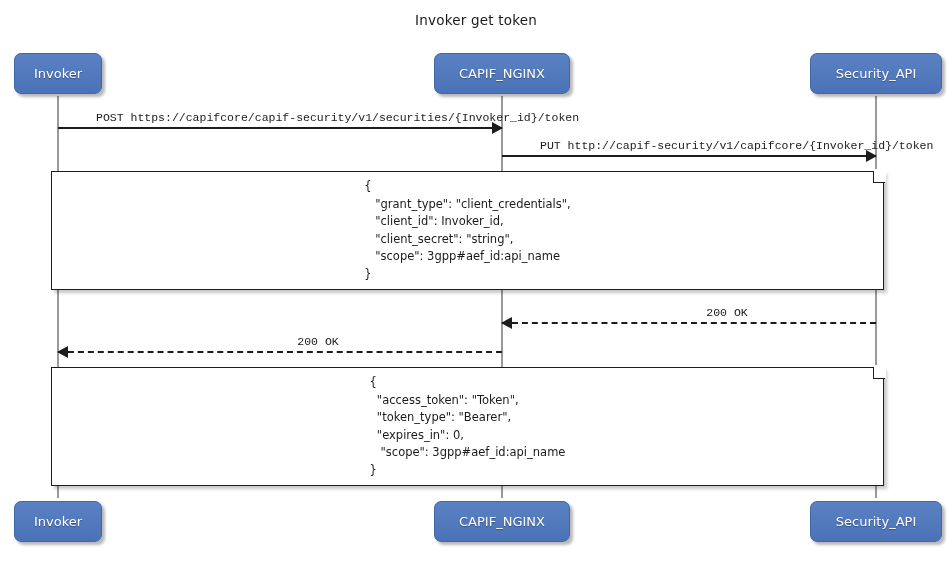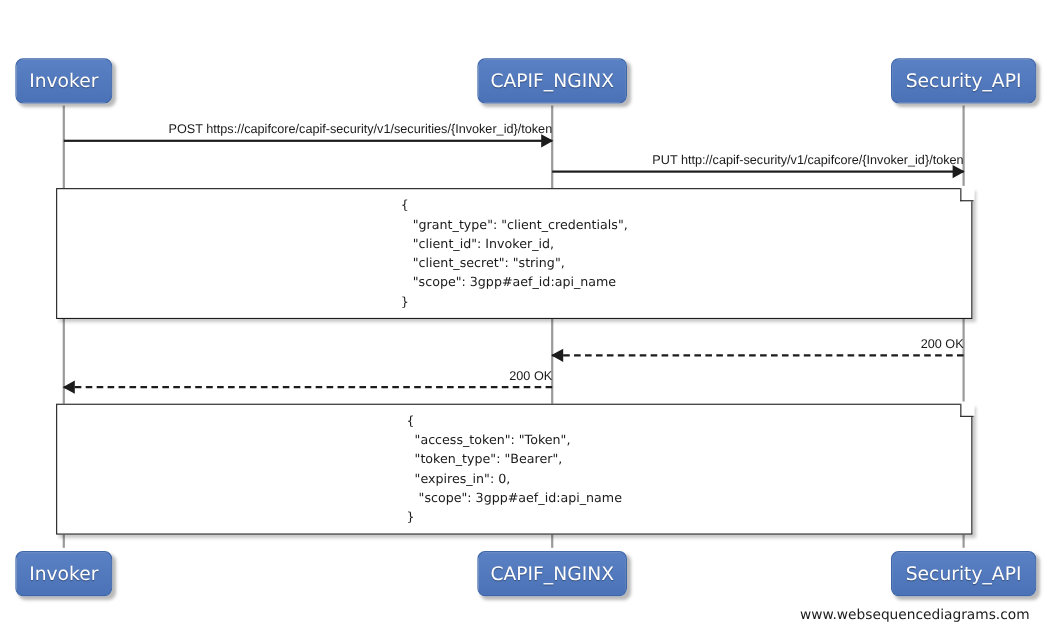--- a/index.html
+++ b/index.html
@@ -42,21 +42,21 @@
 
   
   .participant {
     position: absolute;
     box-sizing: border-box;
     background: linear-gradient(180deg, #5a81c4 0%, #4b72b6 100%);
     border: 1px solid #3f66a8;
     border-radius: 7px;
     color: #ffffff;
     font-family: "DejaVu Sans", sans-serif;
-    font-size: 17px;
+    font-size: 13px;
     display: flex;
     align-items: center;
     justify-content: center;
     box-shadow: 3px 3px 3px rgba(0,0,0,0.28);
     height: 41px;
     text-shadow: 0 1px 1px rgba(0,0,0,0.35);
     white-space: nowrap;
   }
 
   
@@ -88,25 +88,26 @@
     border-left: 11px solid #1c1c1c;
   }
   .msg.to-left .head {
     left: -1px;
     border-right: 11px solid #1c1c1c;
   }
   .msg .label {
     position: absolute;
     bottom: 4px;
     width: 100%;
-    text-align: right;
-    font-family: Liberation Sans, sans-serif;
+    text-align: center;
+    font-family: Liberation Mono, monospace;
     font-size: 11.5px;
     color: #1a1a1a;
     white-space: nowrap;
+    margin-left: 38px;
   }
 
   
   .note {
     position: absolute;
     box-sizing: border-box;
     background: #ffffff;
     border: 1.5px solid #1c1c1c;
     box-shadow: 3px 3px 3px rgba(0,0,0,0.22);
   }
@@ -156,20 +157,21 @@
     font-family: "DejaVu Sans", sans-serif;
     font-size: 12.5px;
     color: #1a1a1a;
   }
 </style>
 </head>
 <body>
 
 <div id="canvas">
 
+  <div class="diagram-title">Invoker get token</div>
 
   <div class="lifeline" id="ll-0" style="left: 57px;"></div>
   <div class="lifeline" id="ll-1" style="left: 501px;"></div>
   <div class="lifeline" id="ll-2" style="left: 875px;"></div>
 
   <div class="participant" id="p-top-0" style="top: 53px; left: 14px; width: 88px;">
     <span>Invoker</span>
   </div>
   <div class="participant" id="p-top-1" style="top: 53px; left: 434px; width: 136px;">
     <span>CAPIF_NGINX</span>
@@ -231,15 +233,14 @@
   <div class="participant" id="p-bot-0" style="top: 501px; left: 14px; width: 88px;">
     <span>Invoker</span>
   </div>
   <div class="participant" id="p-bot-1" style="top: 501px; left: 434px; width: 136px;">
     <span>CAPIF_NGINX</span>
   </div>
   <div class="participant" id="p-bot-2" style="top: 501px; left: 810px; width: 132px;">
     <span>Security_API</span>
   </div>
 
-  <div class="footer">www.websequencediagrams.com</div>
 
 </div>
 
 </body></html>

